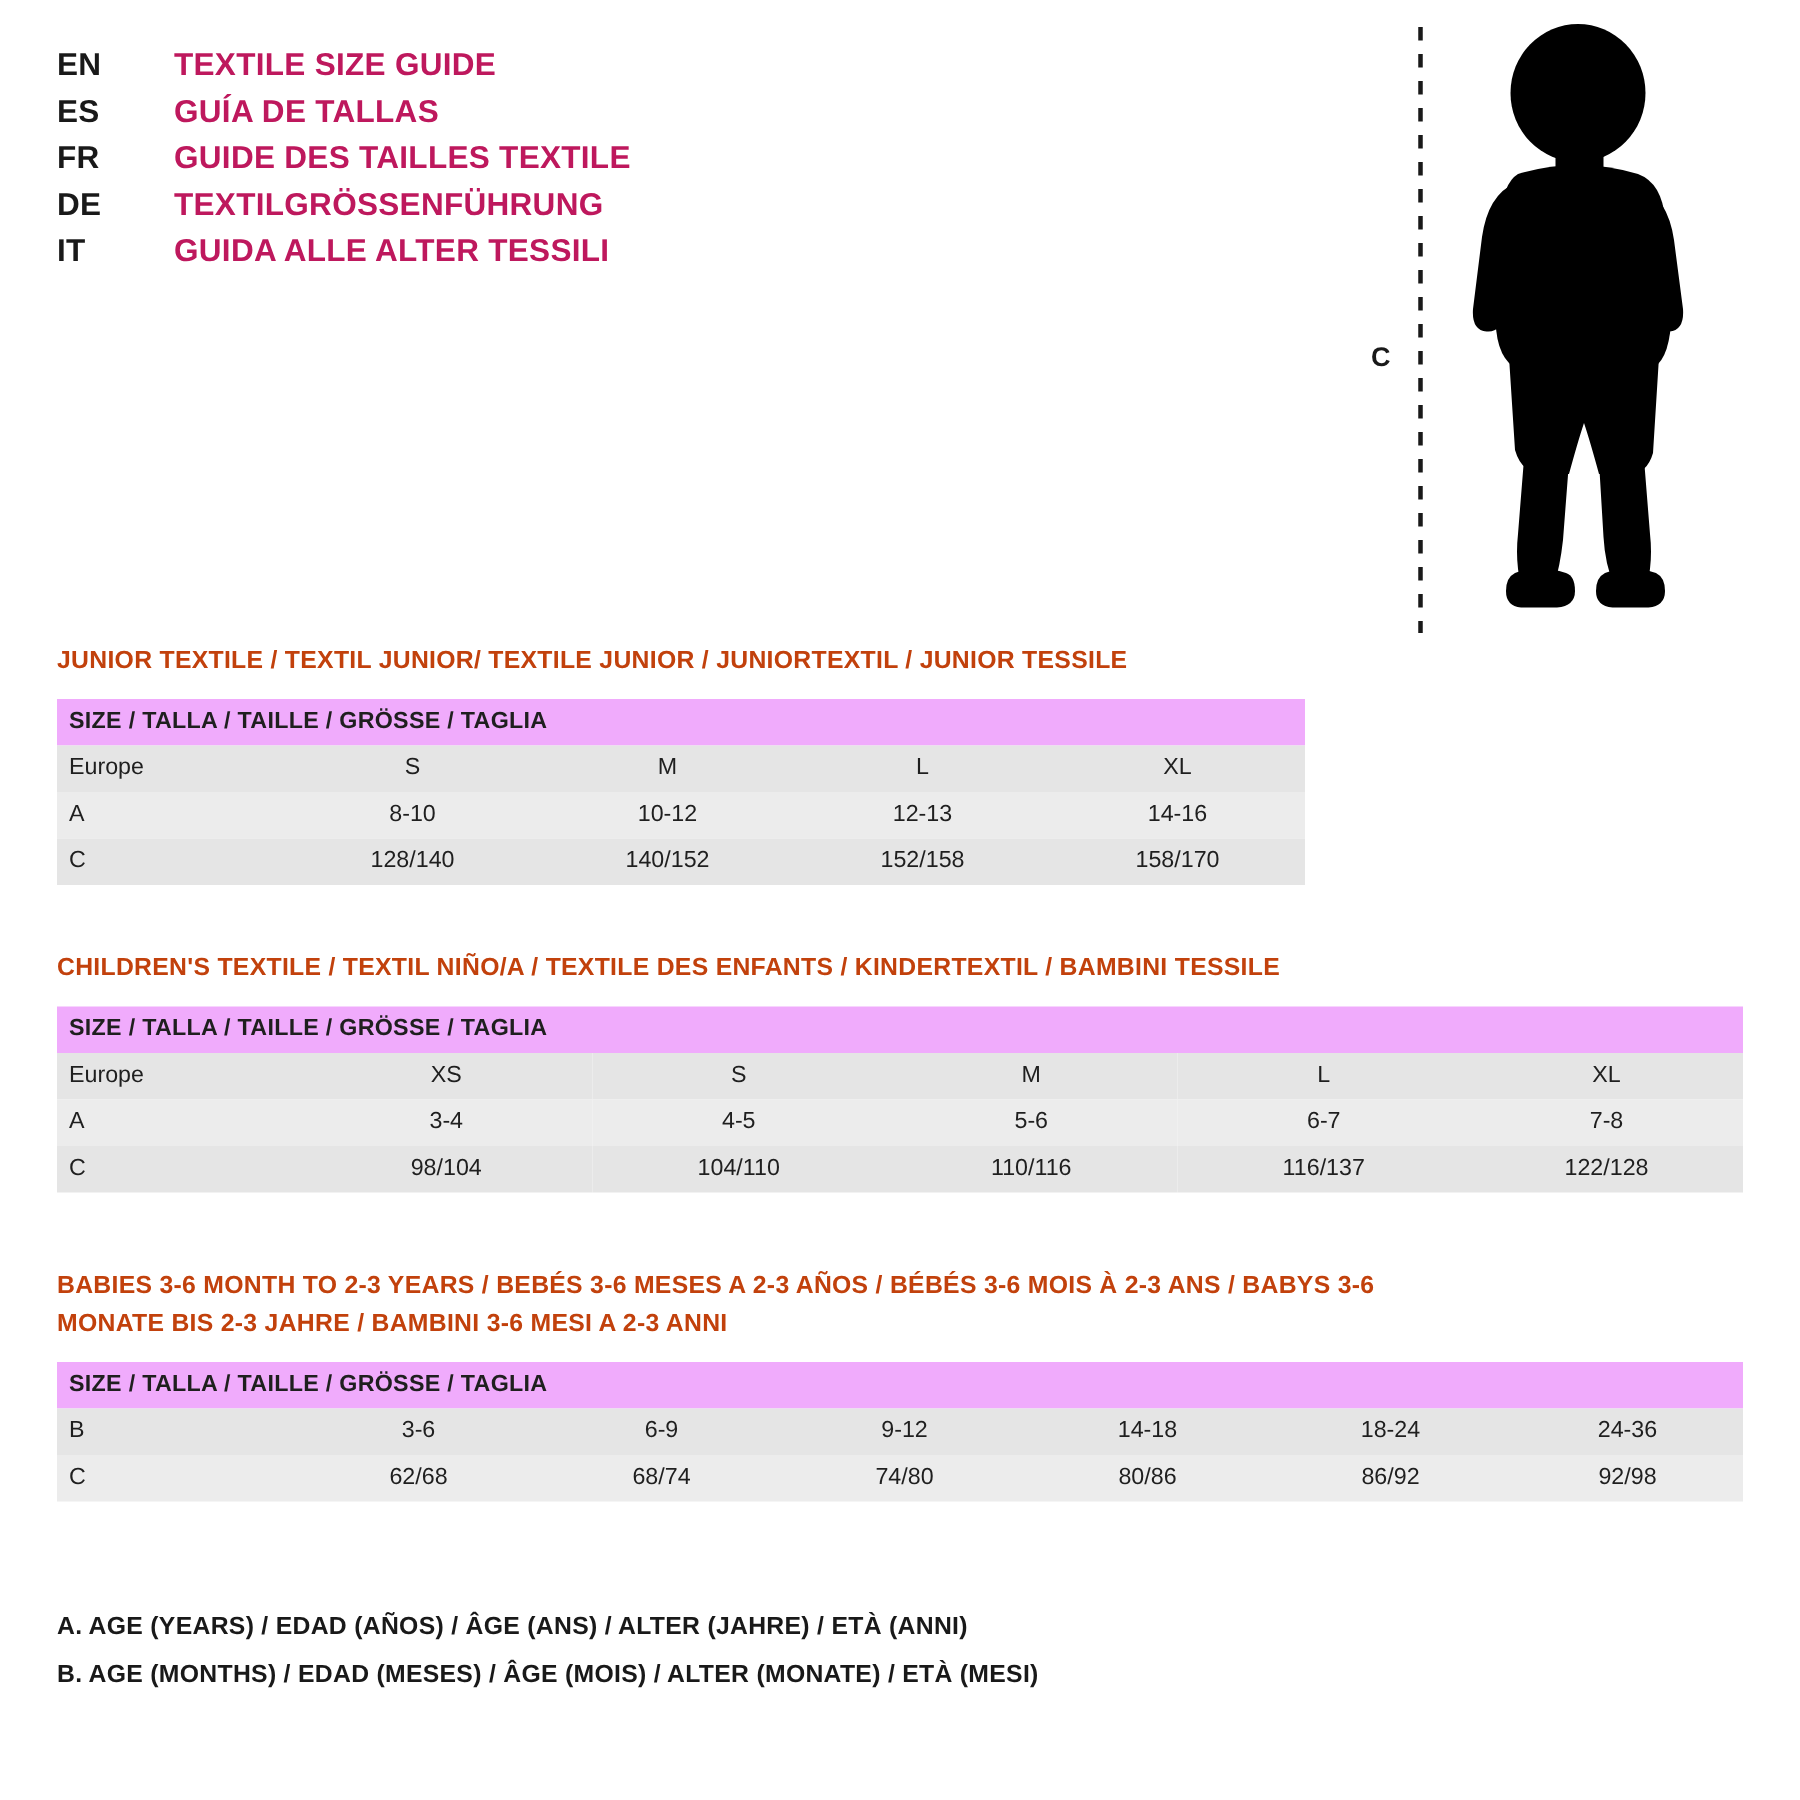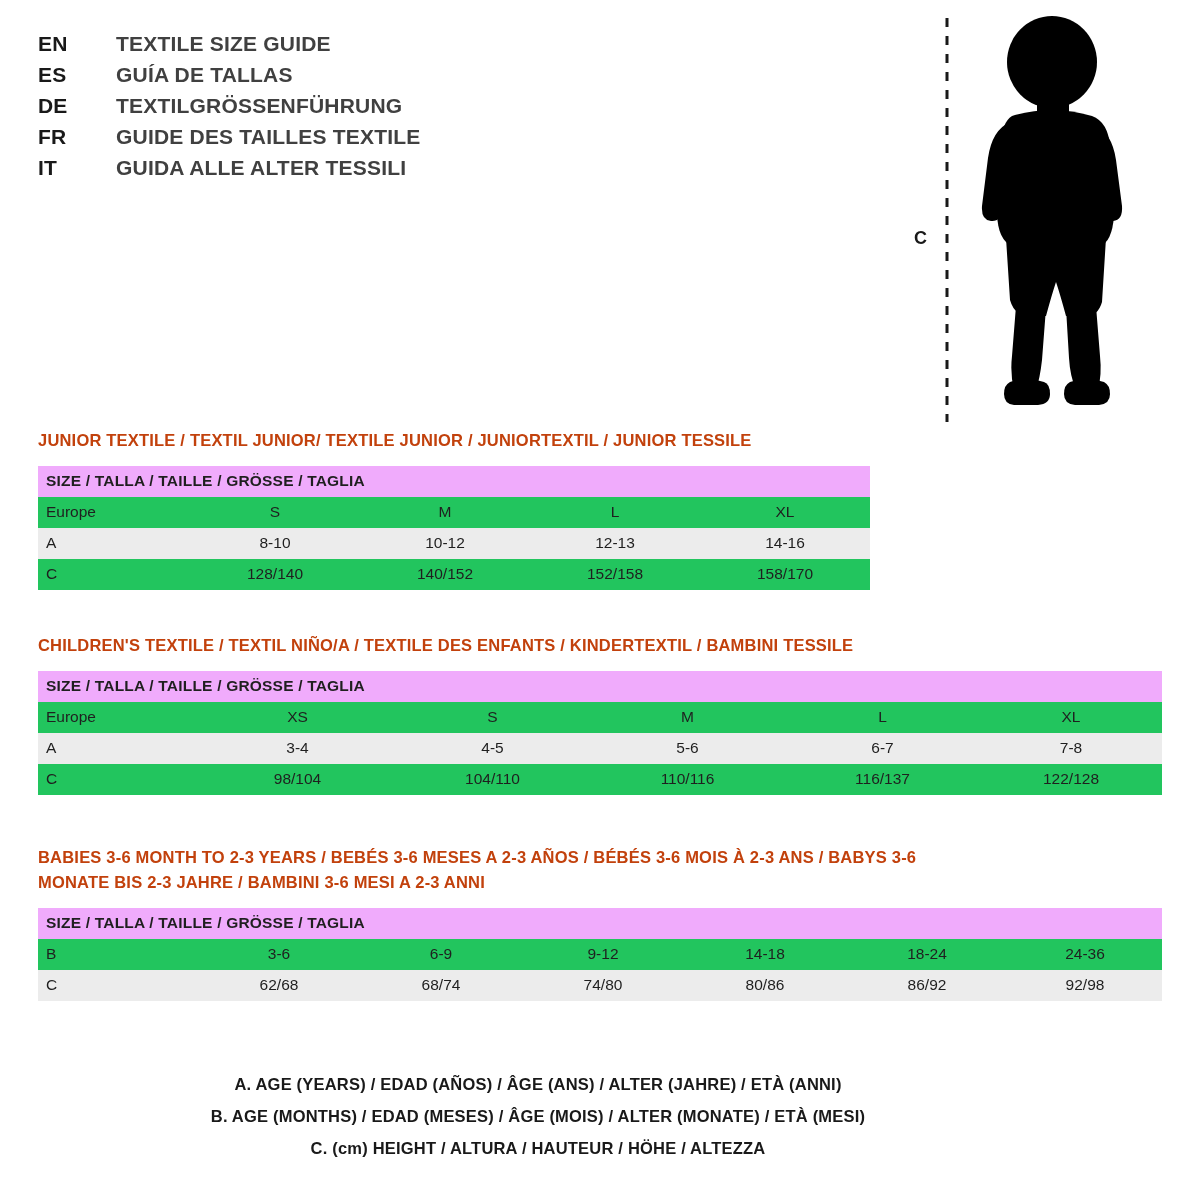--- a/index.html
+++ b/index.html
@@ -39,21 +39,21 @@
     width: 78px;
     font-size: 21px;
     font-weight: 700;
     letter-spacing: 0.2px;
     color: #191919;
   }
   .lang-text {
     font-size: 21px;
     font-weight: 700;
     letter-spacing: 0.2px;
-    color: #404040;
+    color: #be185d;
   }
 
   
   .figure-area {
     position: absolute;
     left: 900px;
     top: 10px;
     width: 250px;
     height: 420px;
   }
@@ -91,37 +91,36 @@
     height: 31px;
     padding: 0 6px;
     vertical-align: middle;
   }
   .hdr-row td {
     background: #f0abfc;
     font-weight: 700;
     font-size: 15.5px;
     letter-spacing: 0.2px;
   }
-  .row-light td { background: #22c55e; }
+  .row-light td { background: #e5e5e5; }
   .row-grey td { background: #ececec; }
   .lbl {
     text-align: left;
     padding-left: 8px !important;
   }
   .val {
     text-align: center;
   }
 
   
   .notes {
     position: absolute;
     left: 38px;
     top: 1068px;
     width: 1000px;
-    text-align: center;
   }
   .note {
     font-size: 16.5px;
     font-weight: 700;
     letter-spacing: 0.2px;
     color: #191919;
     height: 32px;
     line-height: 32px;
     white-space: nowrap;
   }
@@ -134,26 +133,26 @@
   <div class="lang-block">
     <div class="lang-row">
       <span class="lang-code">EN</span>
       <span class="lang-text">TEXTILE SIZE GUIDE</span>
     </div>
     <div class="lang-row">
       <span class="lang-code">ES</span>
       <span class="lang-text">GUÍA DE TALLAS</span>
     </div>
     <div class="lang-row">
+      <span class="lang-code">FR</span>
+      <span class="lang-text">GUIDE DES TAILLES TEXTILE</span>
+    </div>
+    <div class="lang-row">
       <span class="lang-code">DE</span>
       <span class="lang-text">TEXTILGRÖSSENFÜHRUNG</span>
-    </div>
-    <div class="lang-row">
-      <span class="lang-code">FR</span>
-      <span class="lang-text">GUIDE DES TAILLES TEXTILE</span>
     </div>
     <div class="lang-row">
       <span class="lang-code">IT</span>
       <span class="lang-text">GUIDA ALLE ALTER TESSILI</span>
     </div>
   </div>
 
   <div class="figure-area">
     <svg class="figure-svg" width="250" height="420" viewBox="0 0 250 420">
 
@@ -298,16 +297,15 @@
           <td class="val">86/92</td>
           <td class="val">92/98</td>
         </tr>
       </tbody>
     </table>
   </div>
 
   <div class="notes">
     <div class="note">A. AGE (YEARS) / EDAD (AÑOS) / ÂGE (ANS) / ALTER (JAHRE) / ETÀ (ANNI)</div>
     <div class="note">B. AGE (MONTHS) / EDAD (MESES) / ÂGE (MOIS) / ALTER (MONATE) / ETÀ (MESI)</div>
-    <div class="note">C. (cm) HEIGHT / ALTURA / HAUTEUR / HÖHE / ALTEZZA</div>
   </div>
 
 </div>
 
 </body></html>

